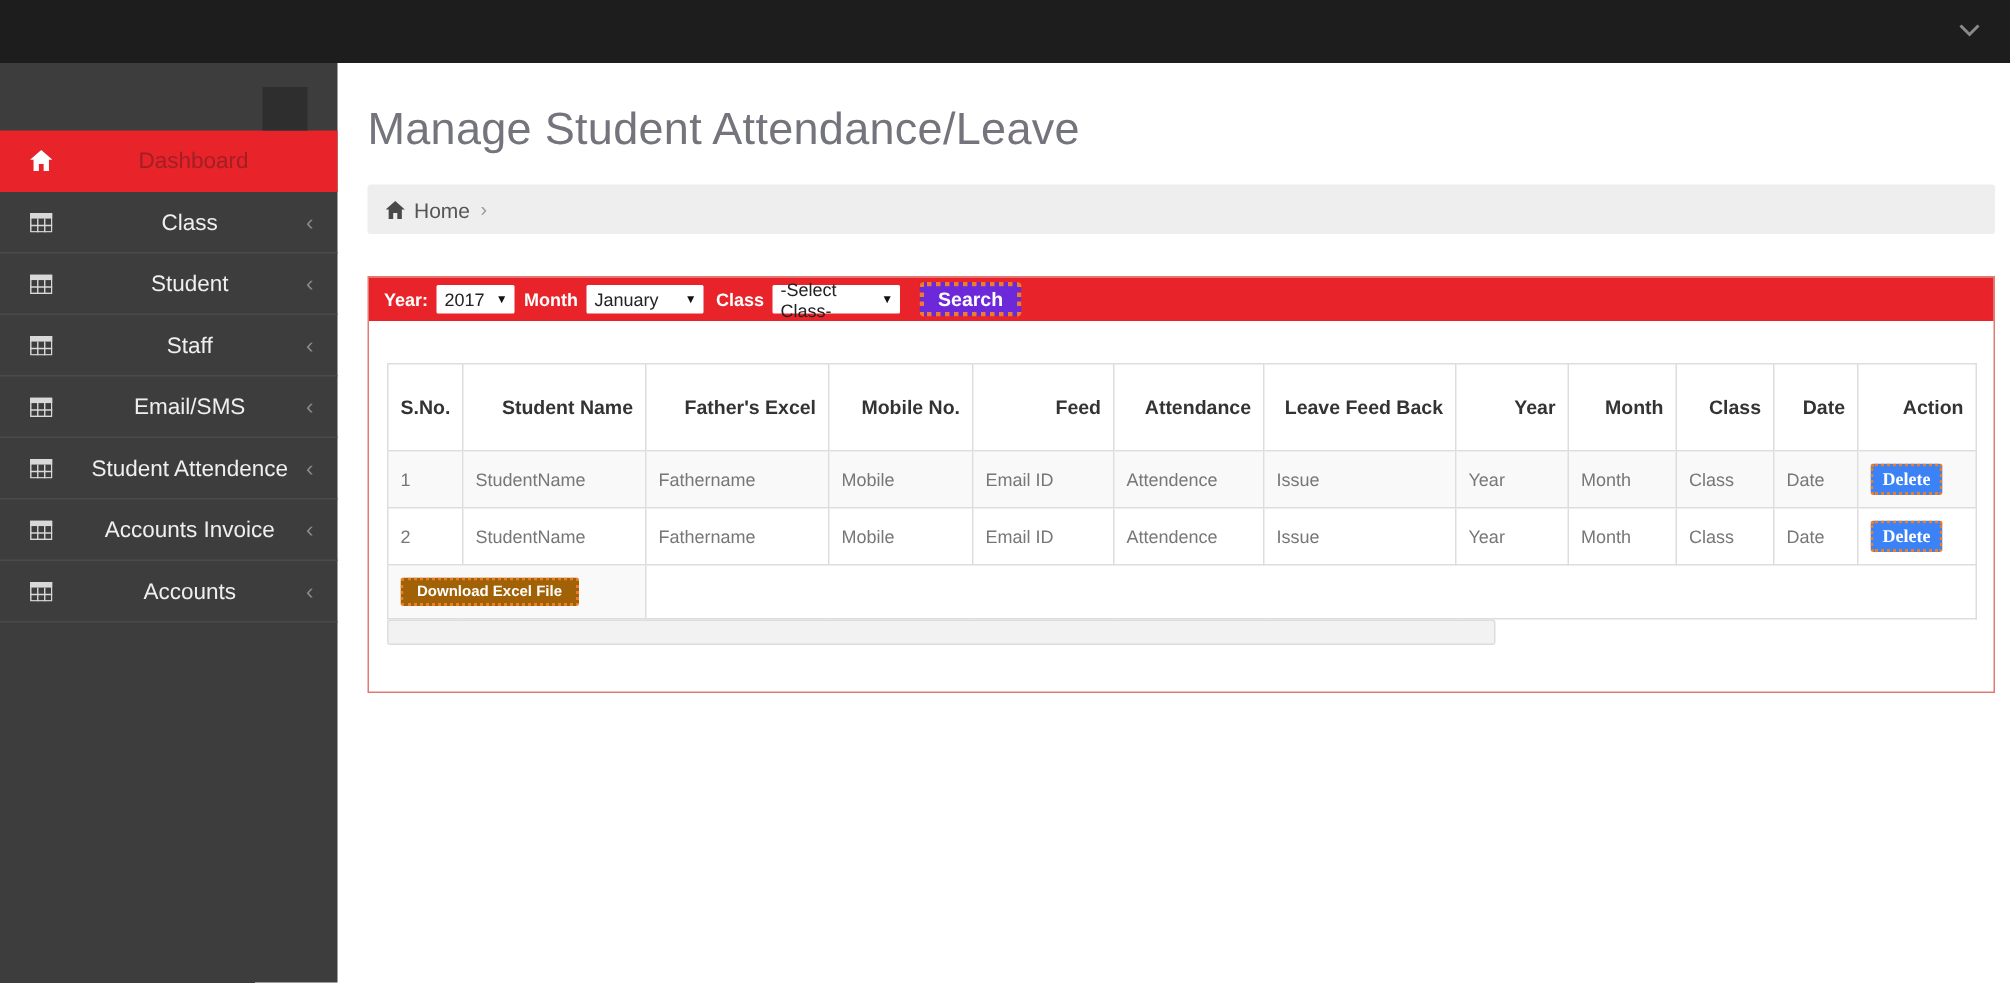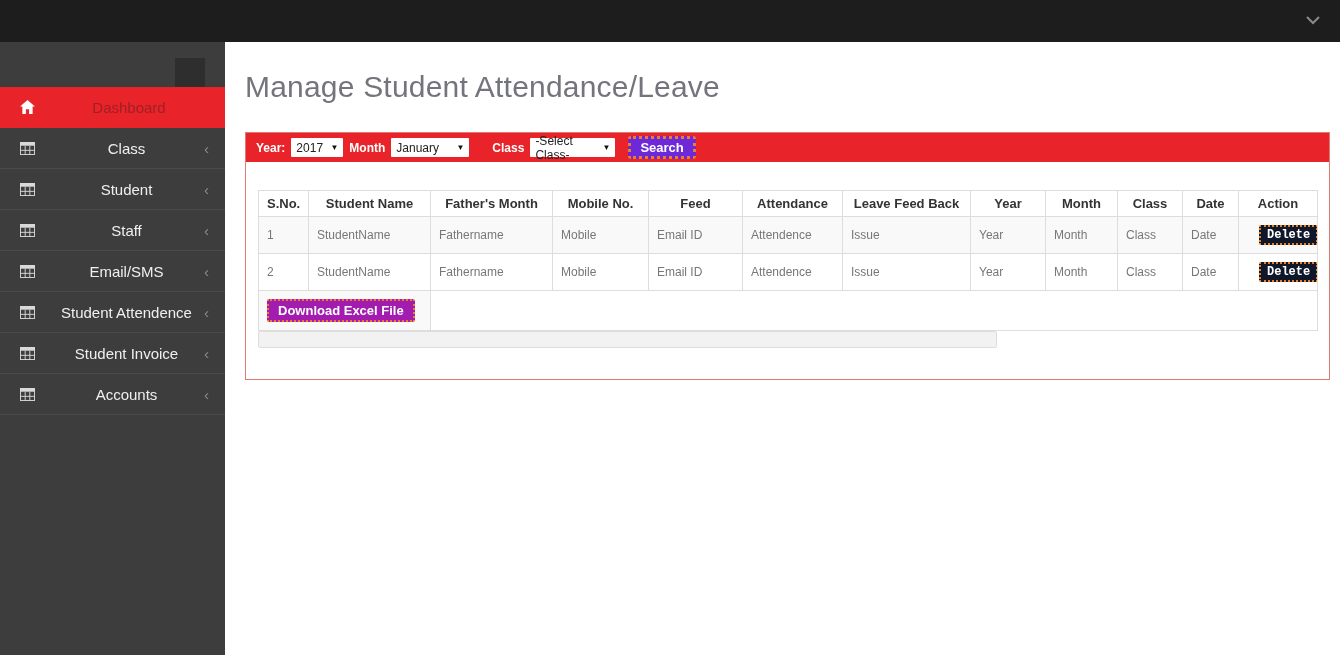--- a/index.html
+++ b/index.html
@@ -66,50 +66,50 @@
     background:#e82329; height:29px;
     display:flex; align-items:center; padding:0 10px; gap:6px;
   }
   .flt-label { color:#fff; font-size:12px; font-weight:bold; white-space:nowrap; }
   .select {
     background:#fff; height:19px; border-radius:1px; cursor:pointer;
     display:inline-flex; align-items:center; justify-content:space-between;
     padding:0 5px; font-size:12px; color:#222;
   }
   .sel-year  { width:52px; }
-  .sel-month { width:78px; margin-right:17px; }
+  .sel-month { width:78px; margin-right:2px; }
   .sel-class { width:85px; }
   .select .arr { font-size:8px; color:#111; margin-left:5px; }
   .btn-search {
     margin-left:7px; background:#6d28d9; color:#fff; font-weight:bold;
     font-size:13px; border:3px dotted #ee7d23; border-radius:3px;
     padding:0 9px; height:23px; cursor:pointer;
     font-family:"Liberation Sans", sans-serif;
   }
 
   .panel-body { padding:12px; }
   table.grid { width:1059px; table-layout:fixed; border-collapse:collapse; margin-top:16px; }
   table.grid th {
-    border:1px solid #ddd; font-size:13px; color:#333; text-align:center;
-    padding:5px 8px; font-weight:bold; background:#fff; white-space:nowrap;
+    border:1px solid #ddd; font-size:13px; color:#333; text-align:right;
+    padding:21px 8px; font-weight:bold; background:#fff; white-space:nowrap;
   }
   table.grid td {
     border:1px solid #ddd; font-size:12px; color:#777;
     padding:8px 8px; white-space:nowrap; overflow:hidden;
   }
   tr.striped td { background:#f9f9f9; }
   td.dl-cell { background:#f9f9f9; }
   td.no-border { border:none; background:#fff; }
   .btn-delete {
-    background:#0f172a; color:#fff; font-weight:bold; font-size:12px;
+    background:#3b82f6; color:#fff; font-weight:bold; font-size:12px;
     border:2px dotted #ee7d23; border-radius:2px; padding:1px 6px;
-    cursor:pointer; font-family:Liberation Mono, monospace;margin-left:12px;
+    cursor:pointer; font-family:Liberation Serif, serif;
   }
   .btn-download {
-    background:#a21caf; color:#fff; font-weight:bold; font-size:13px;
+    background:#a16207; color:#fff; font-weight:bold; font-size:10px;
     border:2px dotted #ee7d23; border-radius:2px; padding:2px 9px;
     cursor:pointer; font-family:"Liberation Sans", sans-serif;
   }
   .hscrollbar {
     width:739px; height:17px; background:#f2f2f2;
     border:1px solid #ddd; border-radius:2px; margin-bottom:19px;
   }
   svg { display:block; }
 </style>
 </head>
@@ -204,21 +204,21 @@
     <li>
       <span class="mi">
         <svg width="15" height="13" viewBox="0 0 16 14">
             <rect x="0" y="0" width="16" height="4" fill="#d9d9d9"></rect>
             <rect x="0.5" y="0.5" width="15" height="13" fill="none" stroke="#d9d9d9"></rect>
             <line x1="0" y1="9" x2="16" y2="9" stroke="#d9d9d9"></line>
             <line x1="5.5" y1="4" x2="5.5" y2="14" stroke="#d9d9d9"></line>
             <line x1="10.5" y1="4" x2="10.5" y2="14" stroke="#d9d9d9"></line>
           </svg>
       </span>
-      <span class="lbl">Student Invoice</span>
+      <span class="lbl">Accounts Invoice</span>
       <span class="chev">‹</span>
     </li>
     <li>
       <span class="mi">
         <svg width="15" height="13" viewBox="0 0 16 14">
             <rect x="0" y="0" width="16" height="4" fill="#d9d9d9"></rect>
             <rect x="0.5" y="0.5" width="15" height="13" fill="none" stroke="#d9d9d9"></rect>
             <line x1="0" y1="9" x2="16" y2="9" stroke="#d9d9d9"></line>
             <line x1="5.5" y1="4" x2="5.5" y2="14" stroke="#d9d9d9"></line>
             <line x1="10.5" y1="4" x2="10.5" y2="14" stroke="#d9d9d9"></line>
@@ -227,20 +227,31 @@
       <span class="lbl">Accounts</span>
       <span class="chev">‹</span>
     </li>
   </ul>
 </div>
 
 <div class="main">
 
   <h1 class="page-title">Manage Student Attendance/Leave</h1>
 
+  <div class="breadcrumb">
+    <span class="bc-home">
+      <span>
+        <svg width="13" height="12" viewBox="0 0 16 15">
+            <path d="M8 0 L16 7 H13.5 V15 H9.7 V10 H6.3 V15 H2.5 V7 H0 Z" fill="#4a4a4a"></path>
+          </svg>
+      </span>
+      <span>Home</span>
+    </span>
+    <span class="bc-sep">›</span>
+  </div>
 
   <div class="panel">
 
     <div class="panel-heading">
       <span class="flt-label">Year:</span>
       <span class="select sel-year">
         <span>2017</span>
         <span class="arr">▼</span>
       </span>
       <span class="flt-label">Month</span>
@@ -269,21 +280,21 @@
             <col style="width:75px">
             <col style="width:72px">
           <col style="width:65px">
             <col style="width:56px">
             <col style="width:79px">
         </colgroup>
         <thead>
           <tr>
             <th>S.No.</th>
             <th>Student Name</th>
-            <th>Father's Month</th>
+            <th>Father's Excel</th>
             <th>Mobile No.</th>
             <th>Feed</th>
             <th>Attendance</th>
             <th>Leave Feed Back</th>
             <th>Year</th>
             <th>Month</th>
             <th>Class</th>
             <th>Date</th>
             <th>Action</th>
           </tr>

